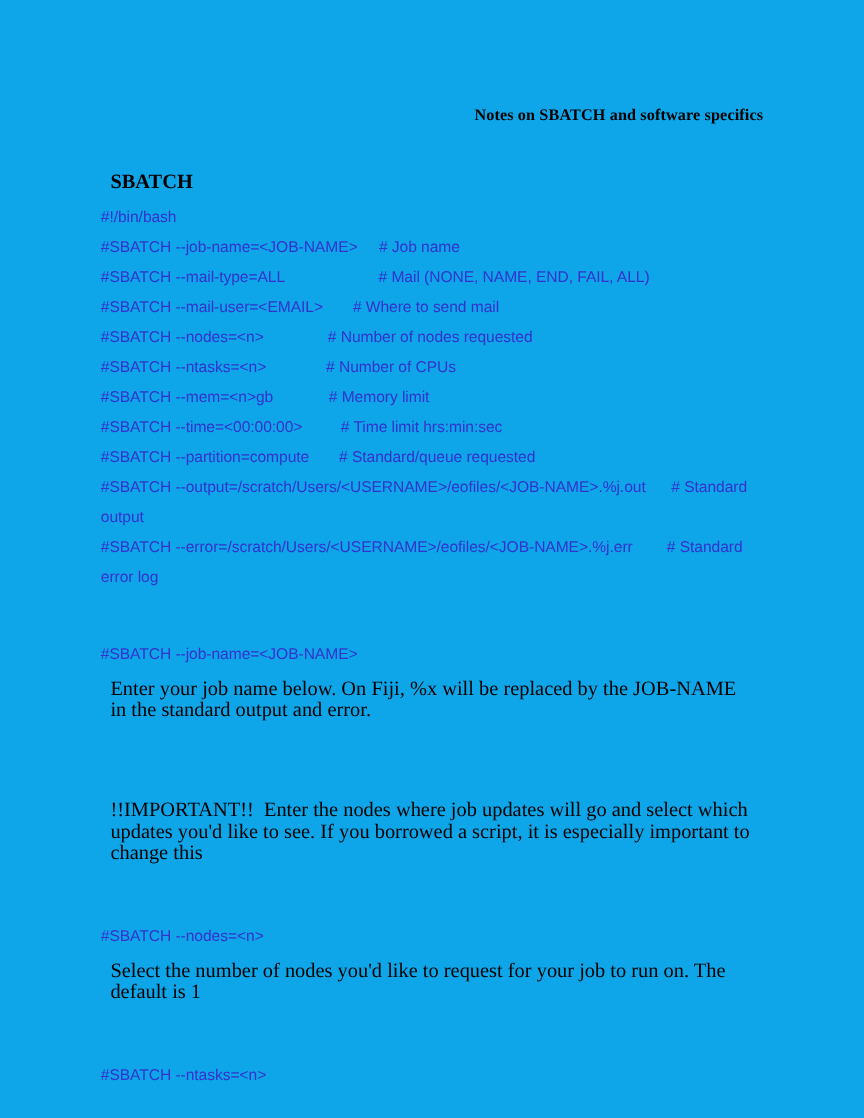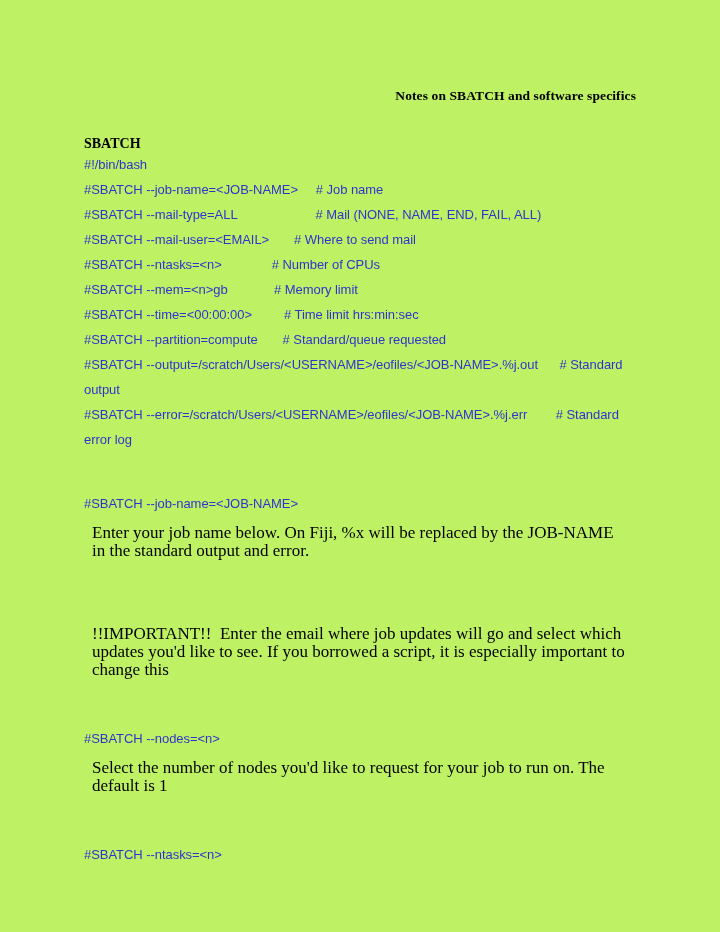--- a/index.html
+++ b/index.html
@@ -15,21 +15,21 @@
     font-family: "Liberation Serif", "DejaVu Serif", serif;
     color: #000000;
     -webkit-font-smoothing: antialiased;
   }
   .page {
     position: absolute;
     left: 0;
     top: 0;
     width: 720px;
     height: 932px;
-    background: #bef264;
+    background: #0ea5e9;
   }
   .content {
     position: absolute;
     left: 84px;
     top: 88px;
     width: 552px;
   }
 
   
   .doc-title {
@@ -43,24 +43,24 @@
     padding: 0;
     letter-spacing: 0.1px;
   }
 
   .gap-after-title { height: 31px; }
 
   
   .section-heading {
     font-family: "Liberation Serif", "DejaVu Serif", serif;
     font-weight: bold;
-    font-size: 14px;
+    font-size: 17px;
     line-height: 17px;
     color: #000000;
-    margin: 0;
+    margin: 8px;
     white-space: pre-wrap;
   }
 
   
   .code-line {
     font-family: "Liberation Sans", "DejaVu Sans", sans-serif;
     font-size: 13px;
     line-height: 25px;
     color: #3333cc;
     margin: 0;
@@ -104,41 +104,42 @@
 
     <div class="gap-after-title"></div>
 
     <div class="section-heading">SBATCH</div>
 
     <div>
       <div class="code-line">#!/bin/bash</div>
       <div class="code-line">#SBATCH --job-name=&lt;JOB-NAME&gt;     # Job name</div>
       <div class="code-line">#SBATCH --mail-type=ALL                      # Mail (NONE, NAME, END, FAIL, ALL)</div>
       <div class="code-line">#SBATCH --mail-user=&lt;EMAIL&gt;       # Where to send mail</div>
+      <div class="code-line">#SBATCH --nodes=&lt;n&gt;               # Number of nodes requested</div>
       <div class="code-line">#SBATCH --ntasks=&lt;n&gt;              # Number of CPUs</div>
       <div class="code-line">#SBATCH --mem=&lt;n&gt;gb             # Memory limit</div>
       <div class="code-line">#SBATCH --time=&lt;00:00:00&gt;         # Time limit hrs:min:sec</div>
       <div class="code-line">#SBATCH --partition=compute       # Standard/queue requested</div>
       <div class="code-line">#SBATCH --output=/scratch/Users/&lt;USERNAME&gt;/eofiles/&lt;JOB-NAME&gt;.%j.out      # Standard output</div>
       <div class="code-line">#SBATCH --error=/scratch/Users/&lt;USERNAME&gt;/eofiles/&lt;JOB-NAME&gt;.%j.err        # Standard error log</div>
     </div>
 
     <div class="code-blank"></div>
     <div class="spacer-14"></div>
 
     <div class="code-line">#SBATCH --job-name=&lt;JOB-NAME&gt;</div>
     <div class="body-para">Enter your job name below. On Fiji, %x will be replaced by the JOB-NAME in the standard output and error.</div>
 
     <div class="code-blank"></div>
     <div class="spacer-14"></div>
 
 
     <div class="spacer-10"></div>
 
-    <div class="body-para">!!IMPORTANT!!  Enter the email where job updates will go and select which updates you'd like to see. If you borrowed a script, it is especially important to change this</div>
+    <div class="body-para">!!IMPORTANT!!  Enter the nodes where job updates will go and select which updates you'd like to see. If you borrowed a script, it is especially important to change this</div>
 
     <div class="code-blank"></div>
     <div class="spacer-14"></div>
 
     <div class="code-line">#SBATCH --nodes=&lt;n&gt;</div>
     <div class="body-para">Select the number of nodes you'd like to request for your job to run on. The default is 1</div>
 
     <div class="code-blank"></div>
     <div class="spacer-14"></div>
 

